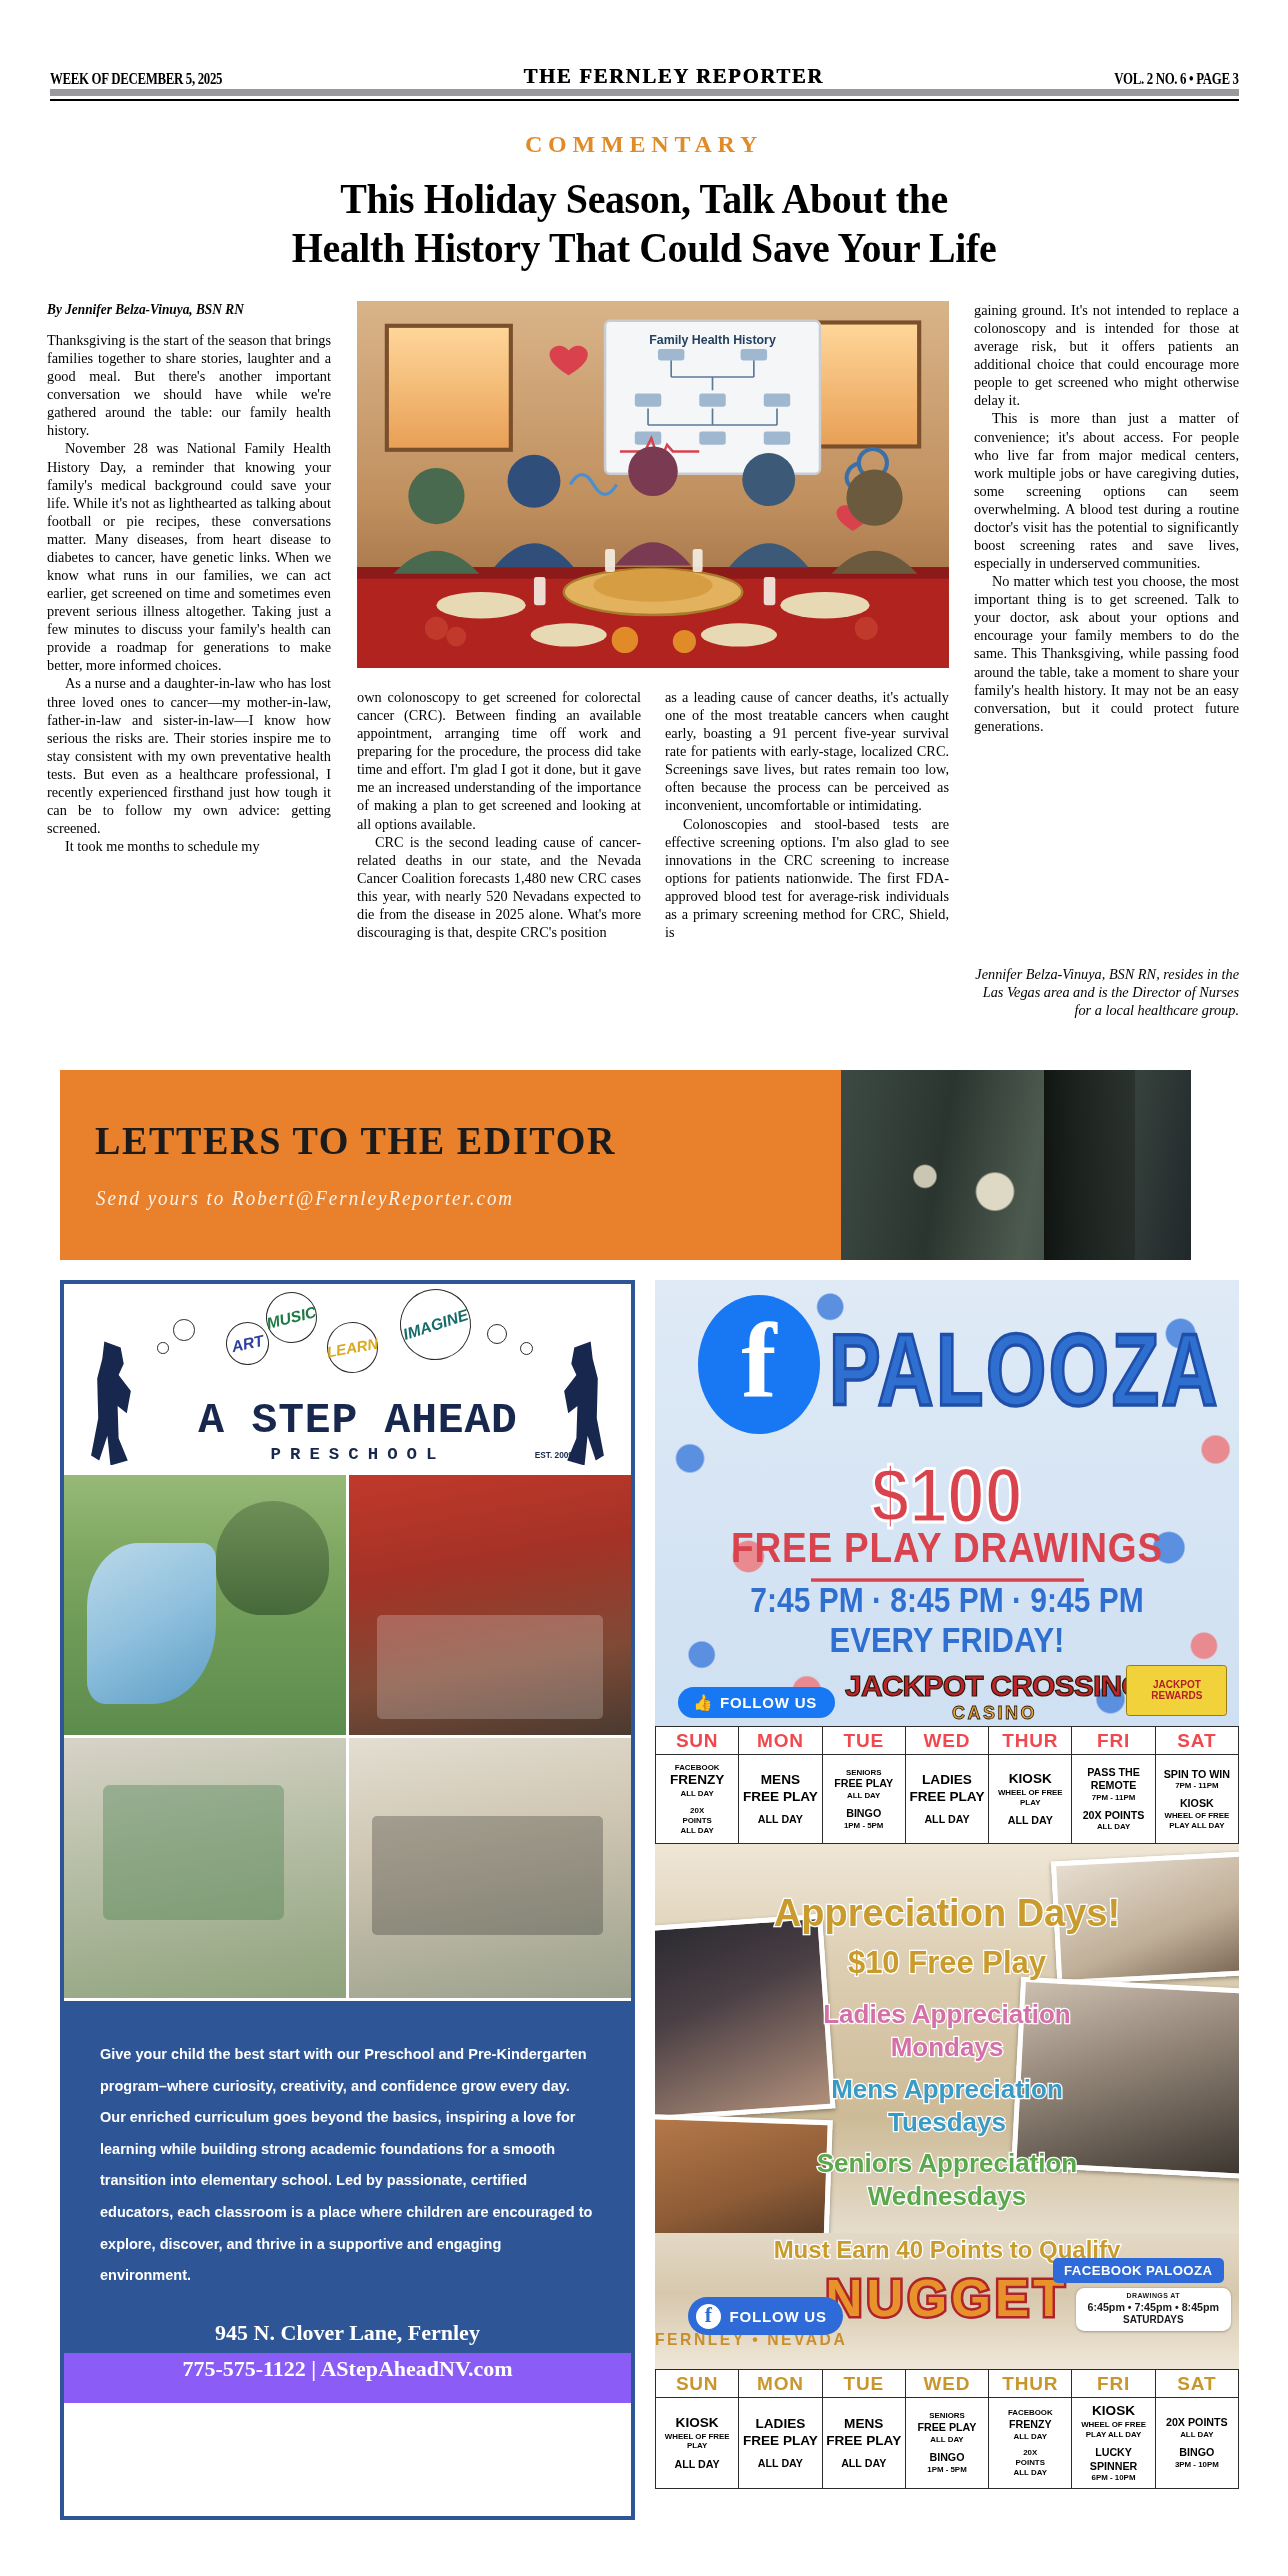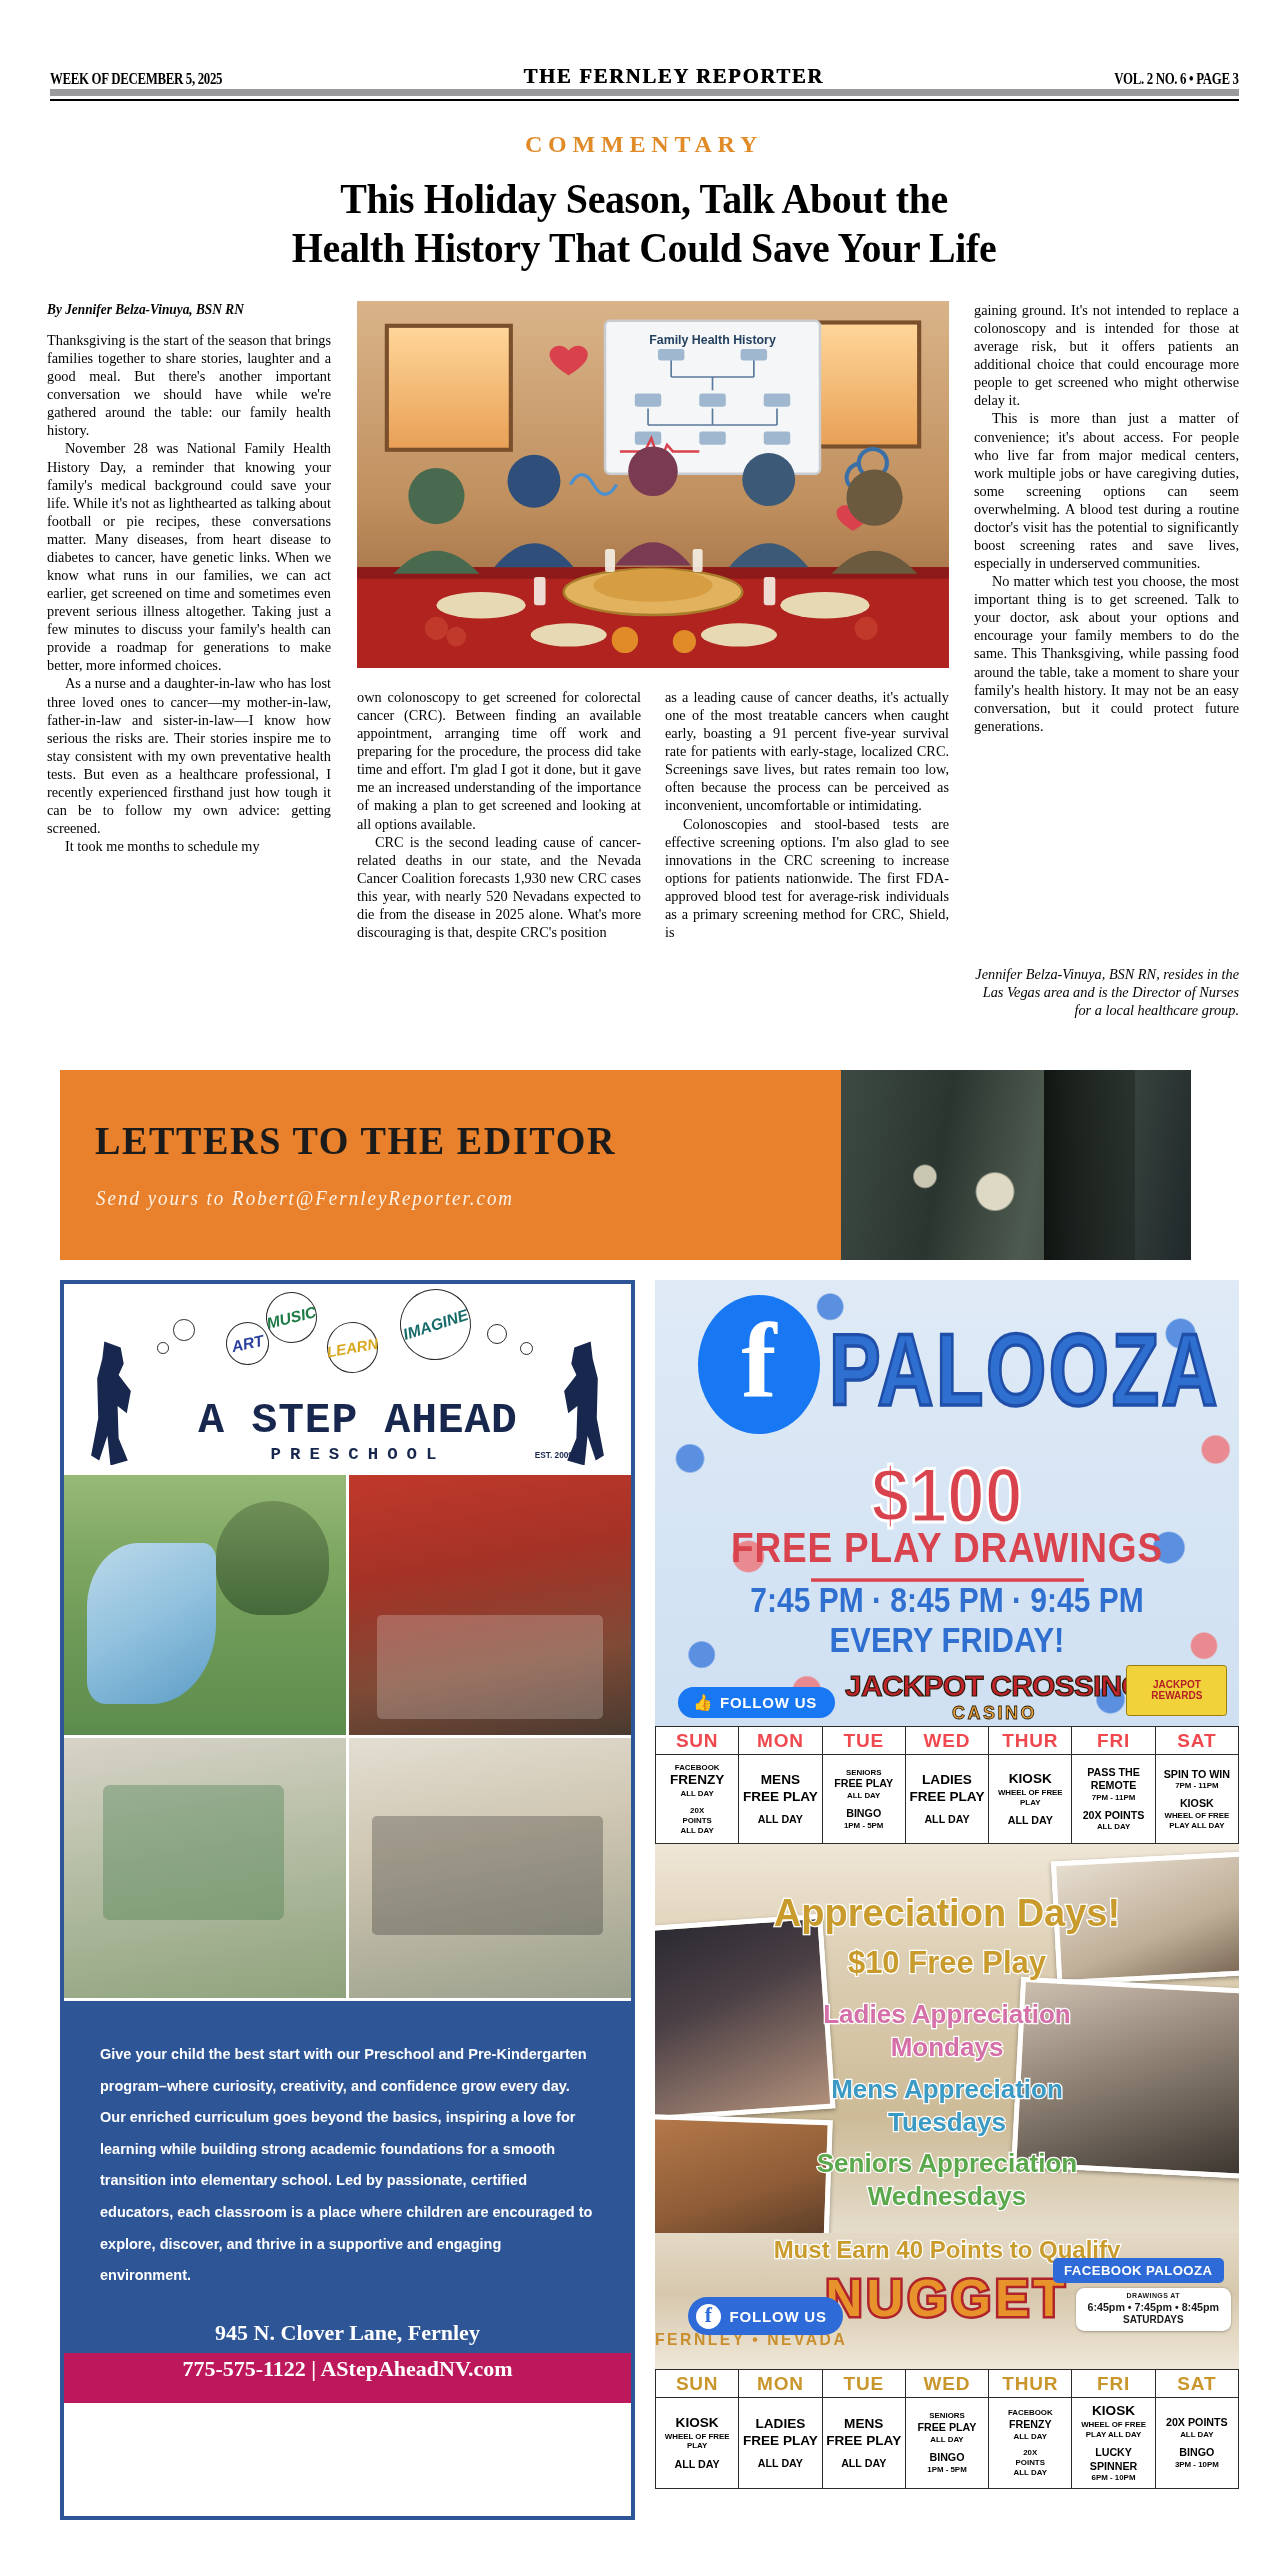--- a/index.html
+++ b/index.html
@@ -202,21 +202,21 @@
     background: #2E5596; color: #fff; padding: 38px 36px 13.2px 36px;
     font-family: "Liberation Sans", sans-serif;
     font-weight: bold; font-size: 14.5px; line-height: 2.18;
     flex: 1;
   }
   .psk-address {
     background: #2E5596; color:#fff; text-align:center; padding: 15px 0 6.6px 0;
     font-family: "Liberation Serif", serif; font-weight: bold; font-size: 22px;
   }
   .psk-contact {
-    background: #be185d; color:#fff; text-align:center; padding: 3.3px 0 21.5px 0;
+    background: #8b5cf6; color:#fff; text-align:center; padding: 3.3px 0 21.5px 0;
     font-family: "Liberation Serif", serif; font-weight: bold; font-size: 22px;
   }
 
   
   .ad-casino {
     position: absolute; left: 655px; top: 1280px; width: 584px; height: 1240px;
     overflow: hidden; background:#fff;
   }
   
   .palooza {
@@ -472,21 +472,21 @@
 
 <div class="col" id="col1">
   <p class="first">Thanksgiving is the start of the season that brings families together to share stories, laughter and a good meal. But there's another important conversation we should have while we're gathered around the table: our family health history.</p>
   <p>November 28 was National Family Health History Day, a reminder that knowing your family's medical background could save your life. While it's not as lighthearted as talking about football or pie recipes, these conversations matter. Many diseases, from heart disease to diabetes to cancer, have genetic links. When we know what runs in our families, we can act earlier, get screened on time and sometimes even prevent serious illness altogether. Taking just a few minutes to discuss your family's health can provide a roadmap for generations to make better, more informed choices.</p>
   <p>As a nurse and a daughter-in-law who has lost three loved ones to cancer—my mother-in-law, father-in-law and sister-in-law—I know how serious the risks are. Their stories inspire me to stay consistent with my own preventative health tests. But even as a healthcare professional, I recently experienced firsthand just how tough it can be to follow my own advice: getting screened.</p>
   <p>It took me months to schedule my</p>
 </div>
 
 <div class="col" id="col2">
   <p class="first">own colonoscopy to get screened for colorectal cancer (CRC). Between finding an available appointment, arranging time off work and preparing for the procedure, the process did take time and effort. I'm glad I got it done, but it gave me an increased understanding of the importance of making a plan to get screened and looking at all options available.</p>
-  <p>CRC is the second leading cause of cancer-related deaths in our state, and the Nevada Cancer Coalition forecasts 1,930 new CRC cases this year, with nearly 520 Nevadans expected to die from the disease in 2025 alone. What's more discouraging is that, despite CRC's position</p>
+  <p>CRC is the second leading cause of cancer-related deaths in our state, and the Nevada Cancer Coalition forecasts 1,480 new CRC cases this year, with nearly 520 Nevadans expected to die from the disease in 2025 alone. What's more discouraging is that, despite CRC's position</p>
 </div>
 
 <div class="col" id="col3">
   <p class="first">as a leading cause of cancer deaths, it's actually one of the most treatable cancers when caught early, boasting a 91 percent five-year survival rate for patients with early-stage, localized CRC. Screenings save lives, but rates remain too low, often because the process can be perceived as inconvenient, uncomfortable or intimidating.</p>
   <p>Colonoscopies and stool-based tests are effective screening options. I'm also glad to see innovations in the CRC screening to increase options for patients nationwide. The first FDA-approved blood test for average-risk individuals as a primary screening method for CRC, Shield, is</p>
 </div>
 
 <div class="col" id="col4">
   <p class="first">gaining ground. It's not intended to replace a colonoscopy and is intended for those at average risk, but it offers patients an additional choice that could encourage more people to get screened who might otherwise delay it.</p>
   <p>This is more than just a matter of convenience; it's about access. For people who live far from major medical centers, work multiple jobs or have caregiving duties, some screening options can seem overwhelming. A blood test during a routine doctor's visit has the potential to significantly boost screening rates and save lives, especially in underserved communities.</p>

